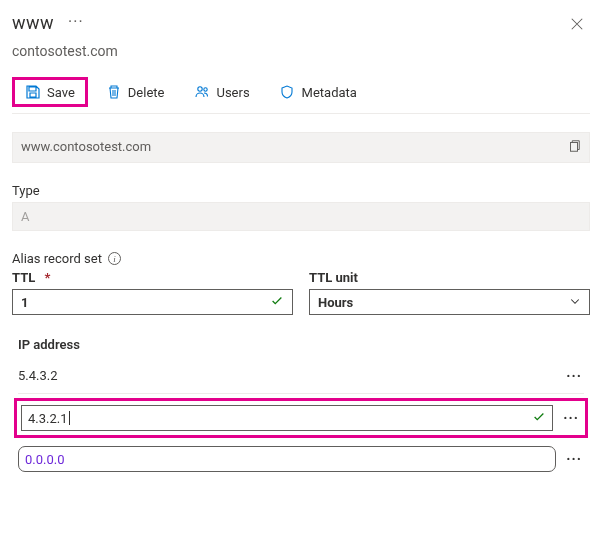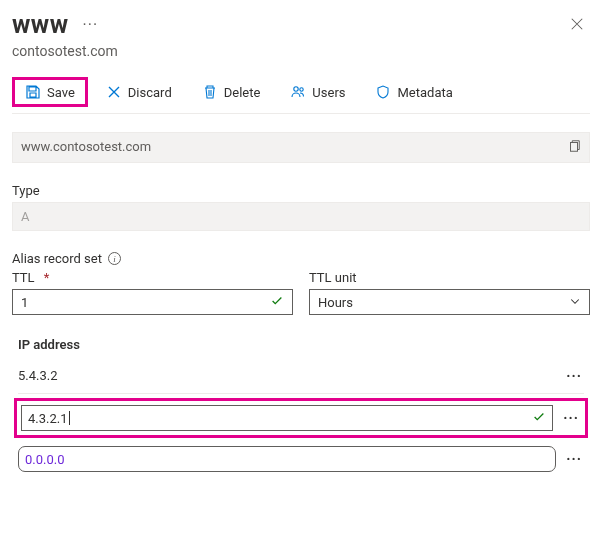--- a/index.html
+++ b/index.html
@@ -16,22 +16,22 @@
     padding: 10px 12px 0 12px;
     position: relative;
   }
   .header-row {
     display: flex;
     align-items: flex-start;
     justify-content: space-between;
   }
   .title-group { display: flex; align-items: center; gap: 10px; }
   .title {
-    font-size: 25px;
-    font-weight: 700;
+    font-size: 18px;
+    font-weight: 400;
     letter-spacing: 0.5px;
     margin: 0;
   }
   .ellipsis-btn {
     font-size: 16px;
     line-height: 1;
     color: #605e5c;
     cursor: pointer;
     padding: 4px;
     letter-spacing: 1px;
@@ -137,20 +137,21 @@
     border-color: #0078d4;
   }
   .radio.selected .radio-dot {
     width: 10px; height: 10px;
     background: #0078d4;
     border-radius: 50%;
   }
   .two-col {
     display: flex;
     gap: 16px;
+    font-weight: bold;
   }
   .col { flex: 1; }
   .select-box, .input-box {
     border: 1px solid #605e5c;
     padding: 5px 8px;
     display: flex;
     align-items: center;
     font-size: 13px;
     background: #fff;
     height: 26px;
@@ -236,26 +237,20 @@
     </span>
   </div>
   <div class="subtitle">contosotest.com</div>
 
   <div class="toolbar">
     <div class="tool-btn save-highlight">
       <svg viewBox="0 0 16 16">
           <path d="M2 2h9l3 3v9H2V2zm2 1v4h7V3H4zm1 6h6v4H5V9z" fill="none" stroke="#0078d4" stroke-width="1.2"></path>
         </svg>
       <span>Save</span>
-    </div>
-    <div class="tool-btn">
-      <svg viewBox="0 0 16 16">
-          <path d="M3 3l10 10M13 3L3 13" stroke="#0078d4" stroke-width="1.4" fill="none"></path>
-        </svg>
-      <span>Discard</span>
     </div>
     <div class="tool-btn">
       <svg viewBox="0 0 16 16">
           <path d="M3 4h10M5 4V2h6v2M4 4l1 10h6l1-10M7 6v6M9 6v6" stroke="#0078d4" stroke-width="1.1" fill="none"></path>
         </svg>
       <span>Delete</span>
     </div>
     <div class="tool-btn">
       <svg viewBox="0 0 16 16">
           <circle cx="6" cy="5" r="2.2" fill="none" stroke="#0078d4" stroke-width="1.1"></circle>

